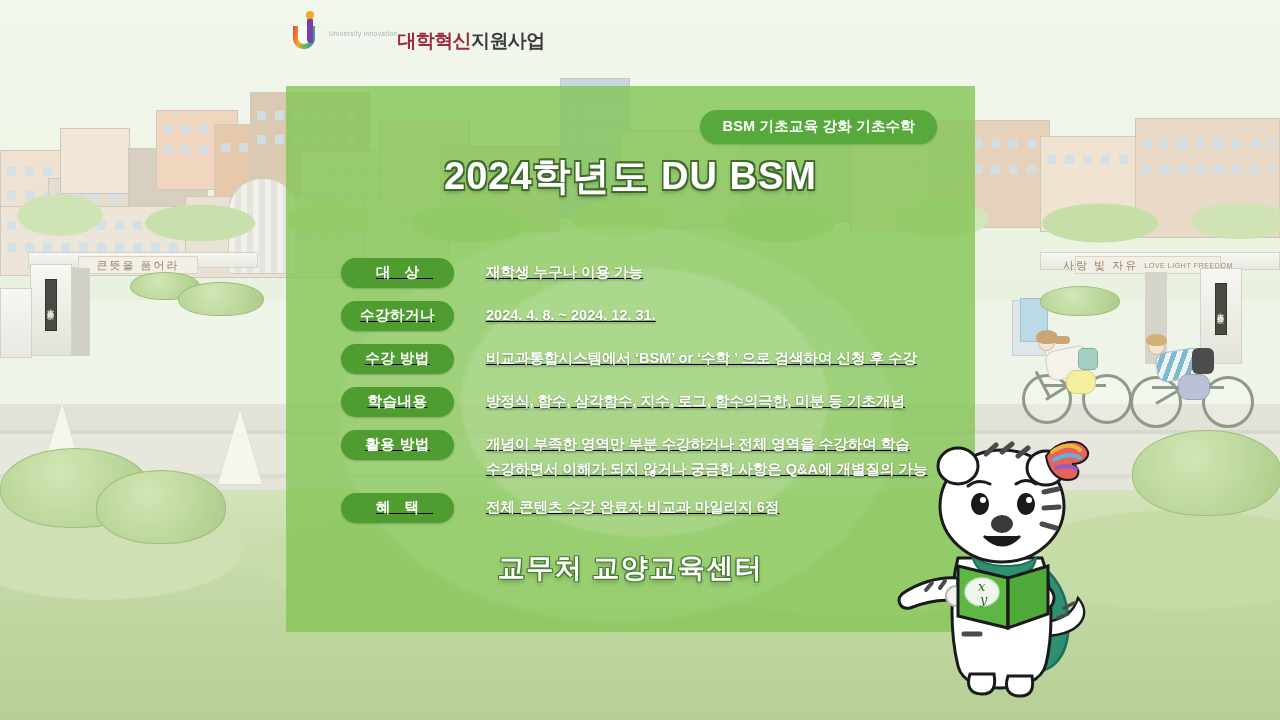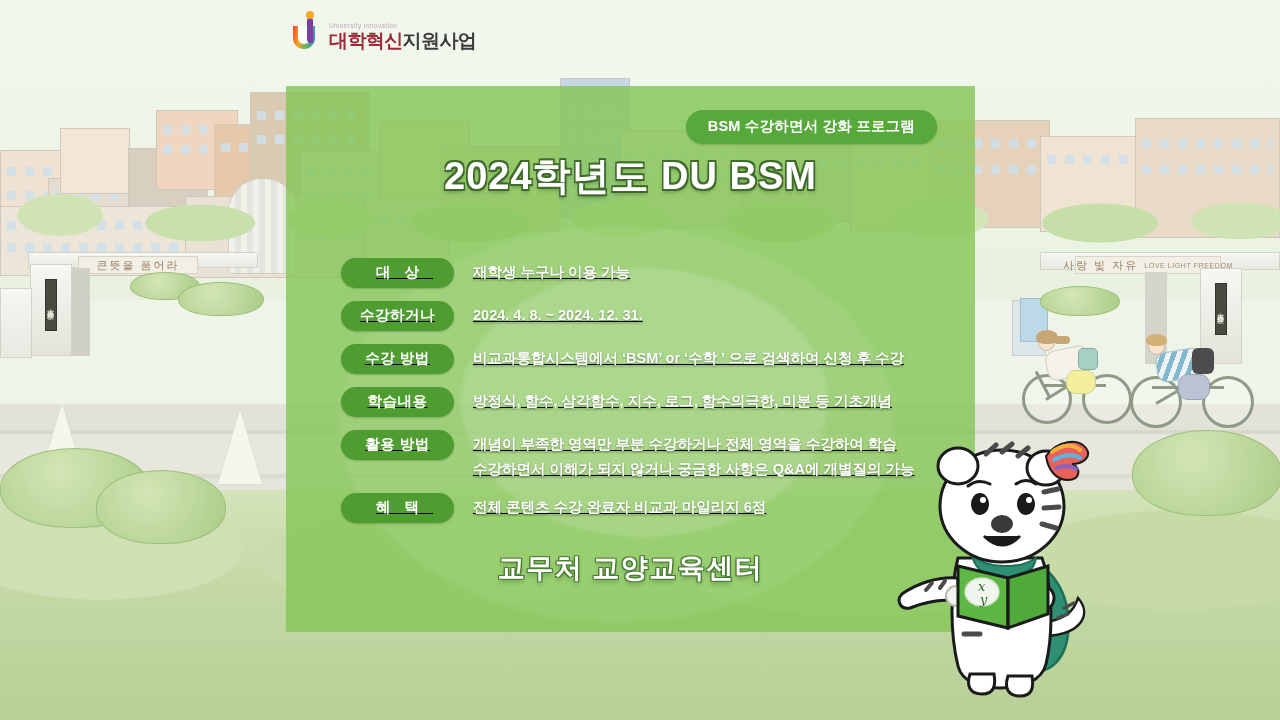--- a/index.html
+++ b/index.html
@@ -179,21 +179,21 @@
     border-radius: 16px;
     text-align: center;
     font-size: 14.5px;
     font-weight: bold;
     padding: 5px 0 6px;
     letter-spacing: .5px;
     box-shadow: 0 1px 2px rgba(0,0,0,.20);
   }
   .pill.spaced { letter-spacing: 14px; text-indent: 14px; }
   .row-text {
-    margin-left: 19px;
+    margin-left: 32px;
     color: #ffffff;
     font-size: 14.5px;
     font-weight: bold;
     line-height: 25px;
     padding-top: 2px;
     text-shadow: 0 1px 2px rgba(45,75,30,.55);
     white-space: pre-line;
   }
 
   
@@ -226,21 +226,21 @@
       linear-gradient(100deg, #e8453c 0%, #f5a623 32%, #5cb85c 64%, #3b7dd8 100%) border-box;
   }
   .logo-j {
     position: absolute; left: 14px; top: 0; width: 6px; height: 25px;
     background: #7a3fa0; border-radius: 3px 3px 3px 6px;
   }
   .logo-j::after {
     content: ""; position: absolute; left: -1px; top: -7px;
     width: 8px; height: 8px; border-radius: 50%; background: #f5a623;
   }
-  .logo-text { display: flex; flex-direction: column; line-height: 1; }
+  .logo-text { display: flex; flex-direction: row; line-height: 1; }
   .logo-en { font-size: 6.5px; color: #b9a9b6; letter-spacing: .4px; margin-bottom: 2px; }
   .logo-kr { font-size: 19px; font-weight: bold; letter-spacing: -.6px; }
   .logo-kr .a { color: #9e2b3a; }
   .logo-kr .b { color: #3b3b3b; }
 
   
   #blackboard {
     position: absolute; left: 808px; top: 476px;
     width: 131px; height: 97px;
     background: #f2f2ec;
@@ -417,21 +417,21 @@
       <span class="logo-en">University innovation</span>
       <span class="logo-kr">
         <span class="a">대학혁신</span><span class="b">지원사업</span>
       </span>
     </div>
   </div>
 
   <div id="panel">
     <div class="panel-watermark"></div>
 
-    <div class="badge">BSM 수강하면서 강화 프로그램</div>
+    <div class="badge">BSM 기초교육 강화 기초수학</div>
 
     <div class="title">
       <span>2024학년도 DU BSM</span>
     </div>
 
     <div class="rows">
       <div class="row">
         <div class="pill spaced">대상</div>
         <div class="row-text">재학생 누구나 이용 가능</div>
       </div>

